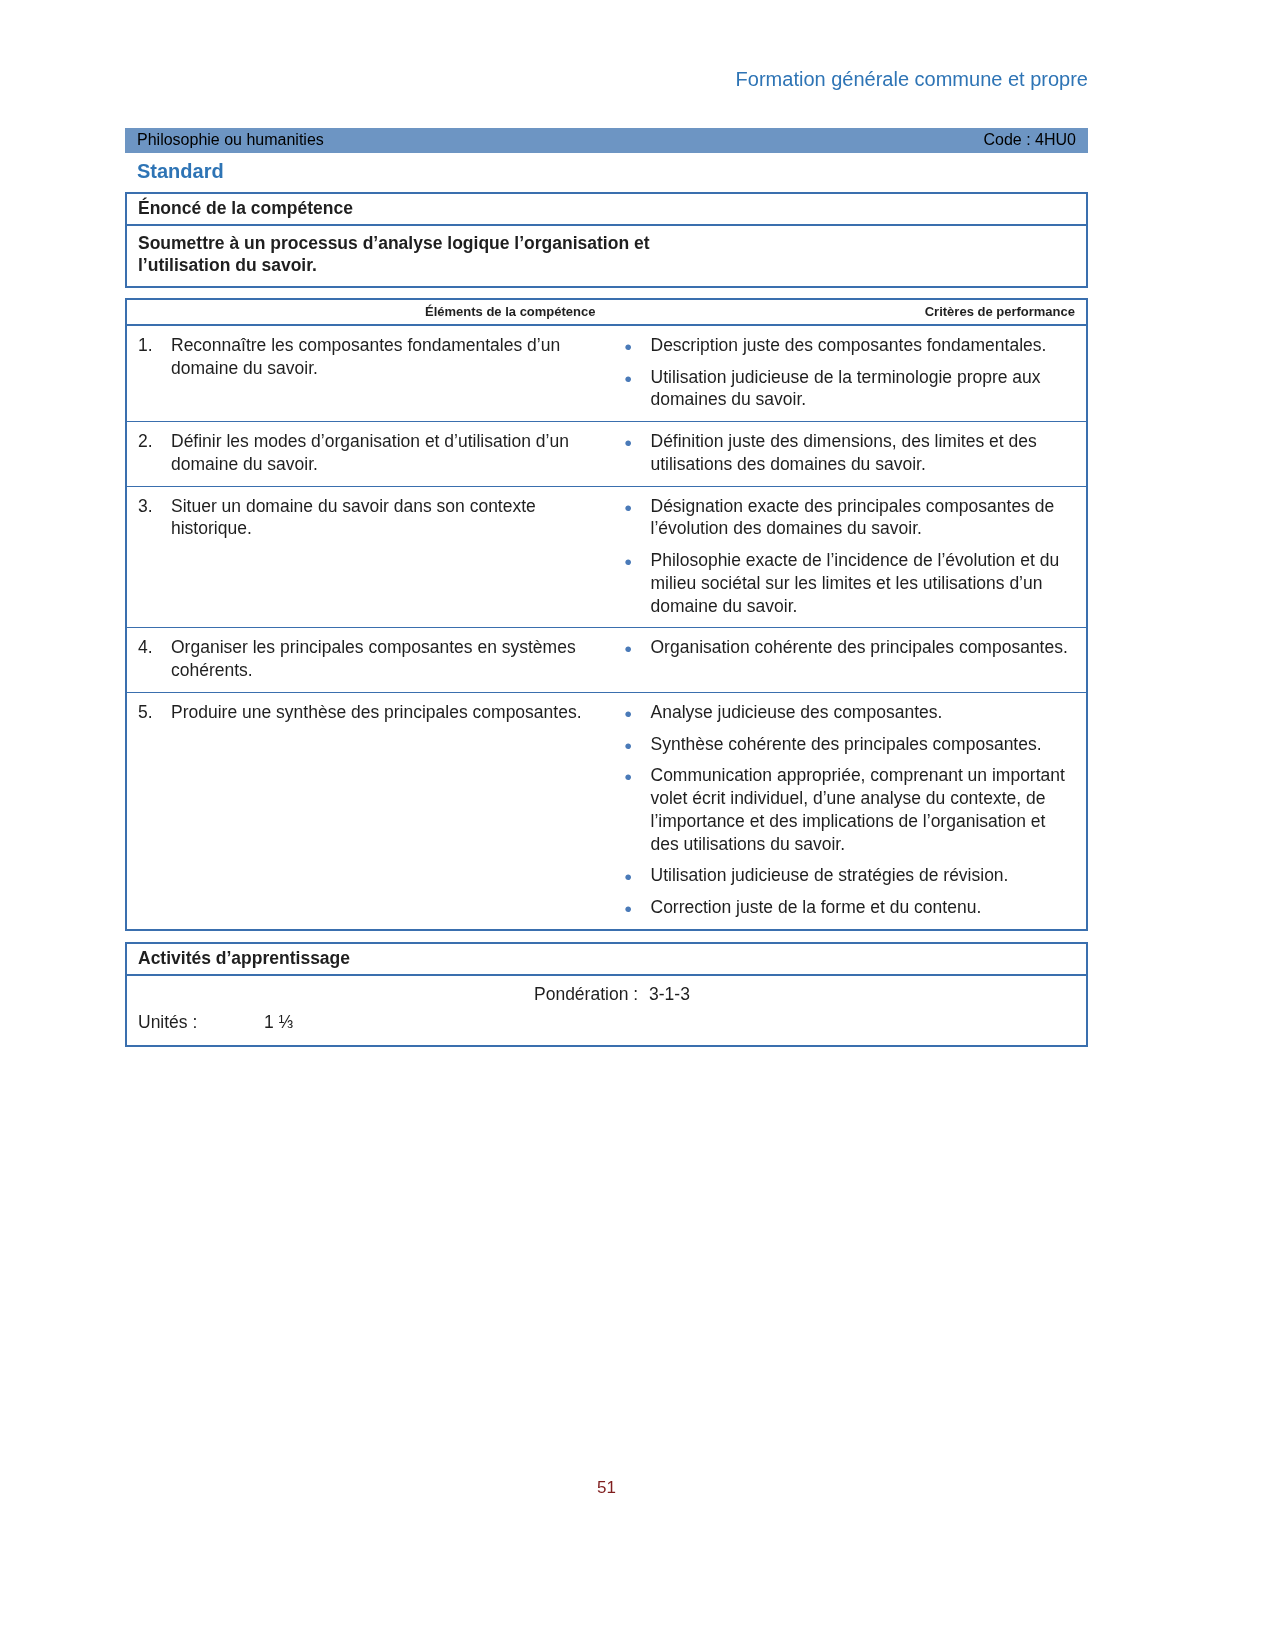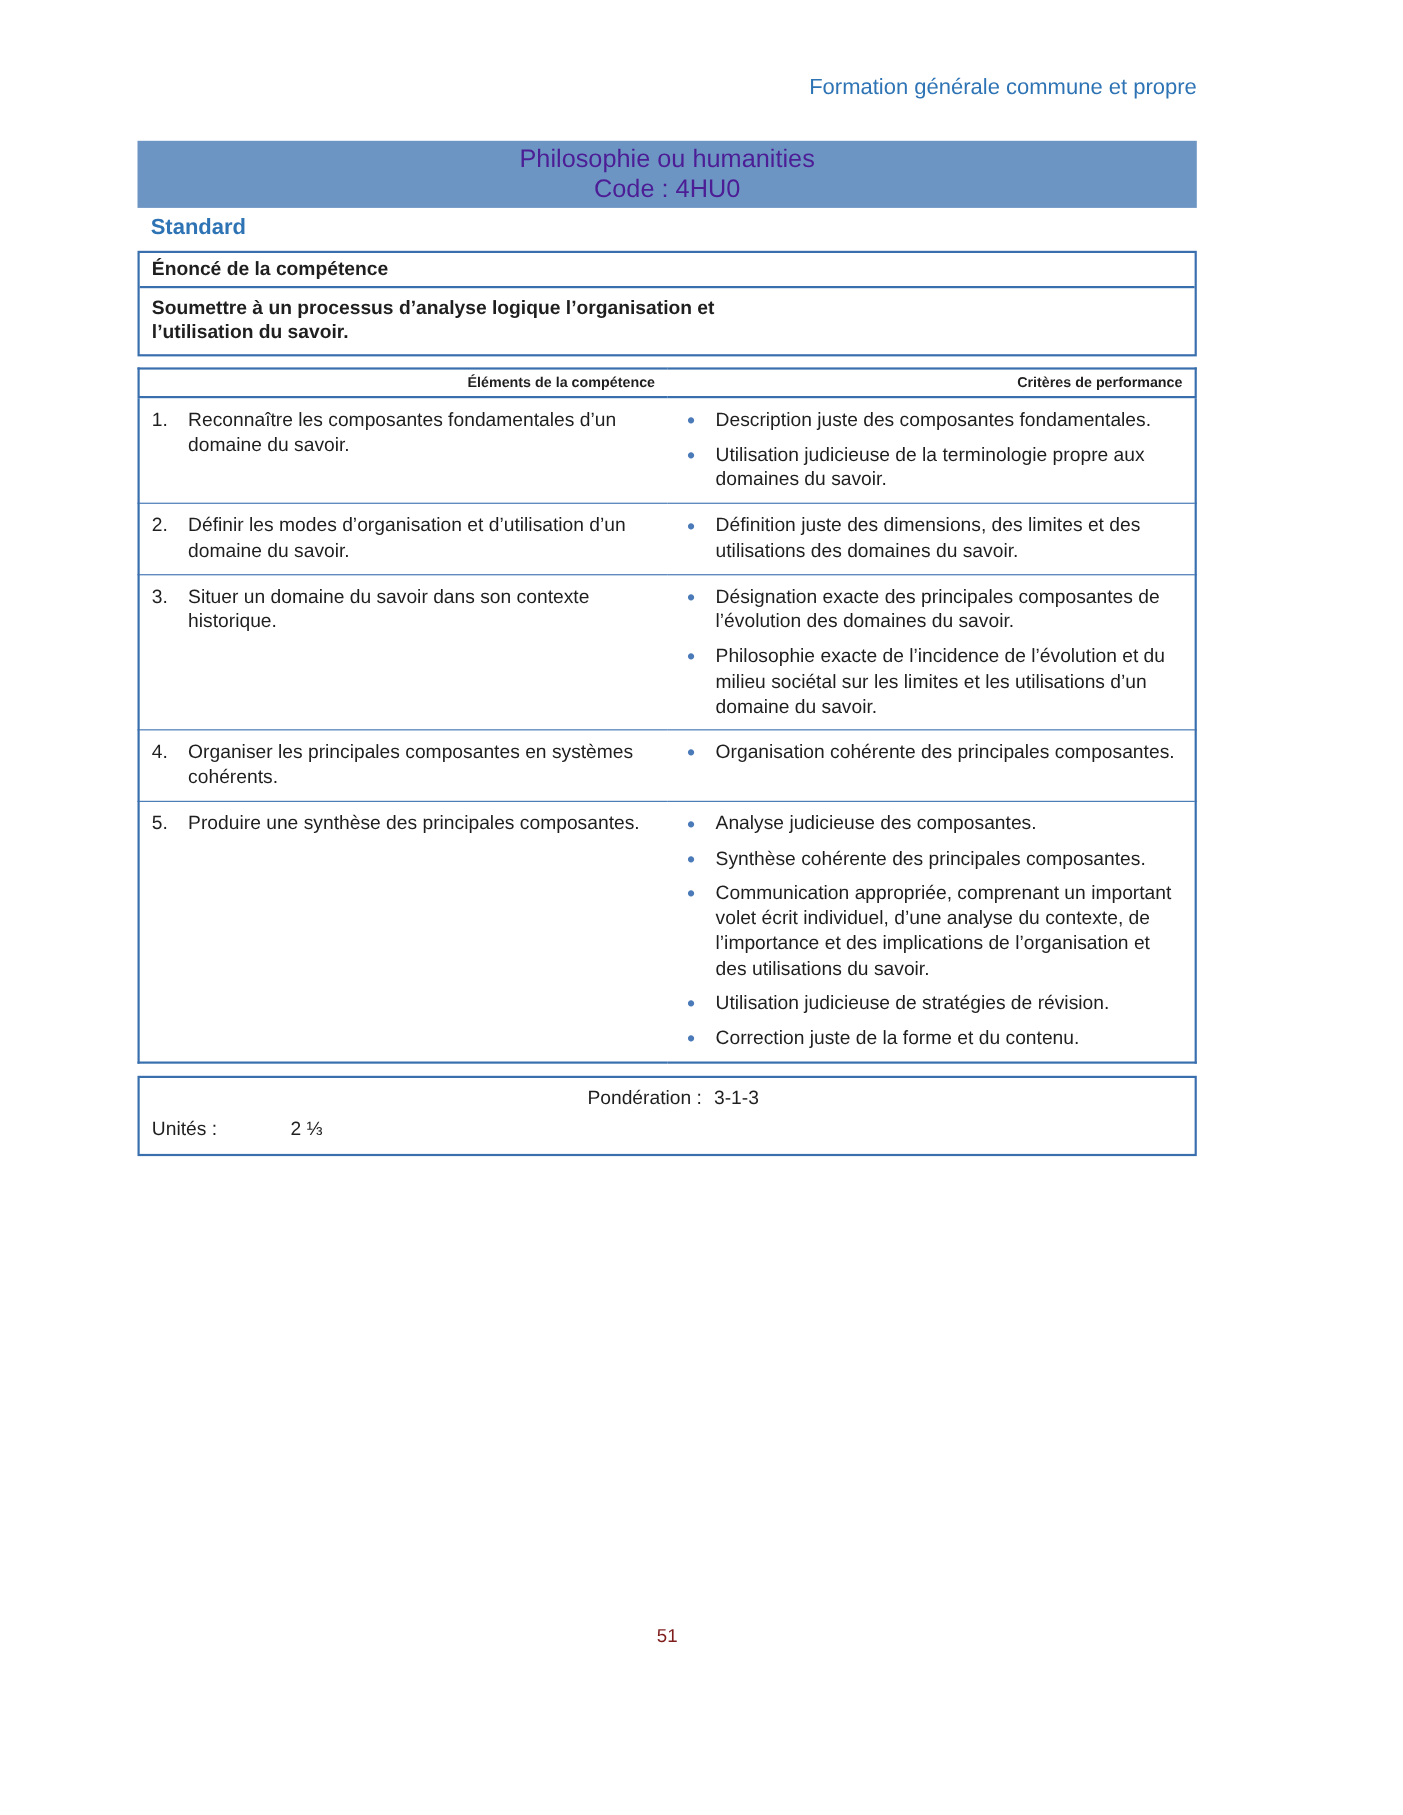--- a/index.html
+++ b/index.html
@@ -20,27 +20,26 @@
   .doc-header {
     margin-top: 68px;
     text-align: right;
     color: #2e74b5;
     font-size: 20px;
     font-weight: 400;
   }
   .banner {
     margin-top: 37px;
     background: #6d95c3;
-    color: #4c1d95;
+    color: #000000;
     display: flex;
     justify-content: space-between;
     align-items: center;
     padding: 3px 12px 4px 12px;
-    font-size: 23px;
-    flex-direction: column;
+    font-size: 16px;
   }
   .obj-std-row {
     display: flex;
     margin-top: 7px;
     padding-left: 12px;
   }
   .blue-title {
     color: #2e74b5;
     font-weight: bold;
     font-size: 20px;
@@ -219,23 +218,24 @@
             <li>Communication appropriée, comprenant un important volet écrit individuel, d’une analyse du contexte, de l’importance et des implications de l’organisation et des utilisations du savoir.</li>
             <li>Utilisation judicieuse de stratégies de révision.</li>
             <li>Correction juste de la forme et du contenu.</li>
           </ul>
         </td>
       </tr>
     </tbody>
   </table>
 
   <div class="box activites">
+    <div class="box-header">Activités d’apprentissage</div>
     <div class="act-line first">
       <span class="act-label">Pondération :</span><span>3-1-3</span>
     </div>
     <div class="act-line last">
-      <span class="act-label">Unités :</span><span>2 ⅓</span>
+      <span class="act-label">Unités :</span><span>1 ⅓</span>
     </div>
   </div>
 
 </div>
 
 <div class="page-number">51</div>
 
 </body></html>

